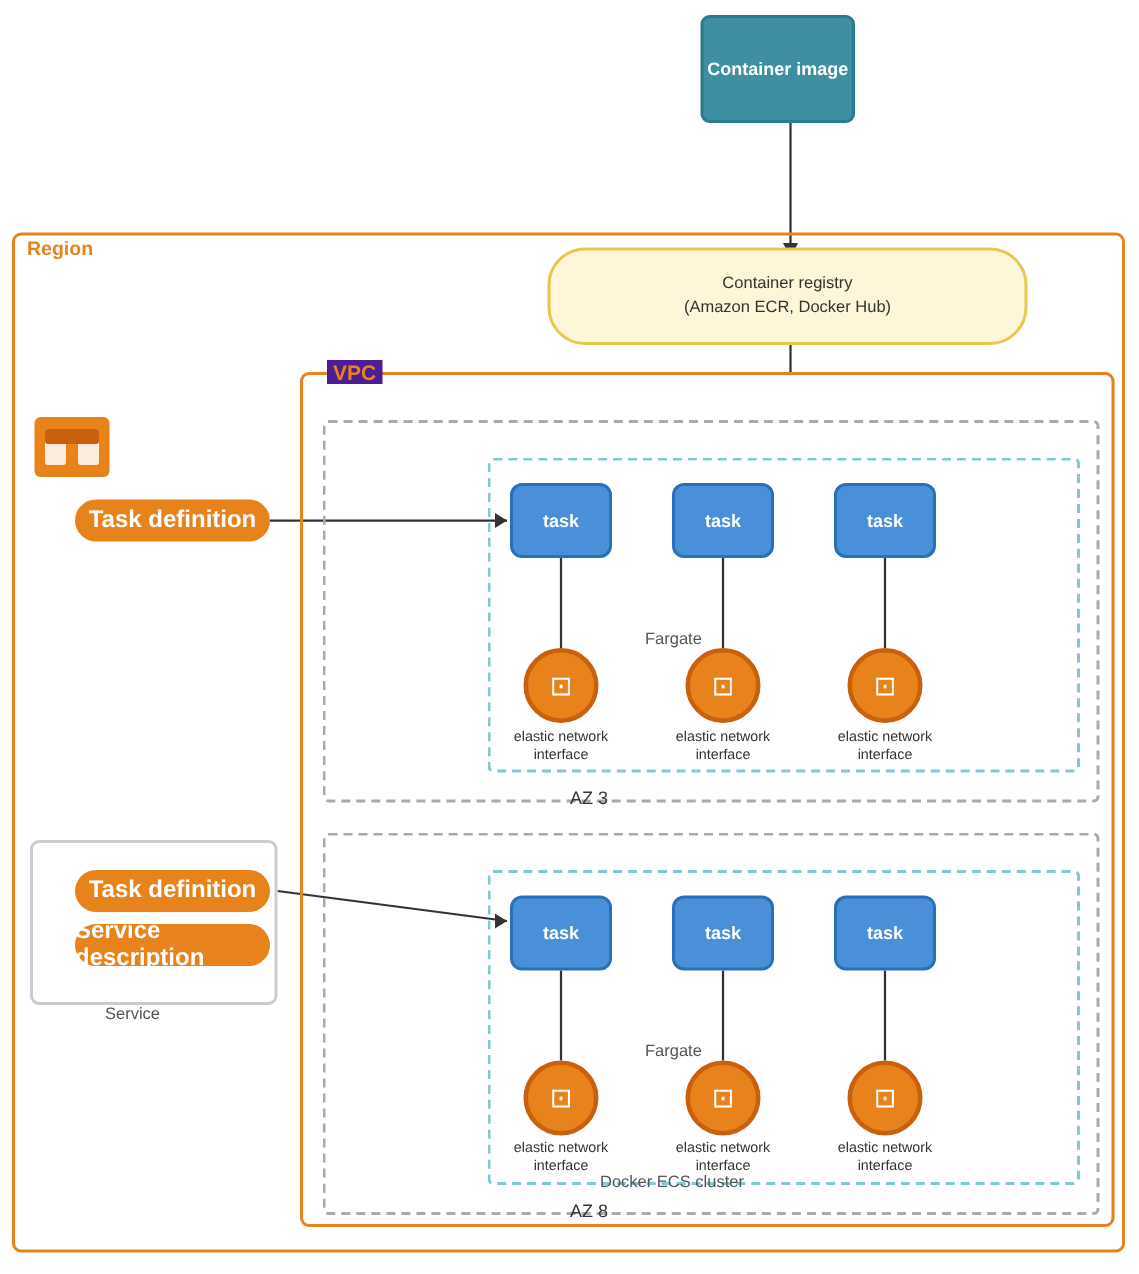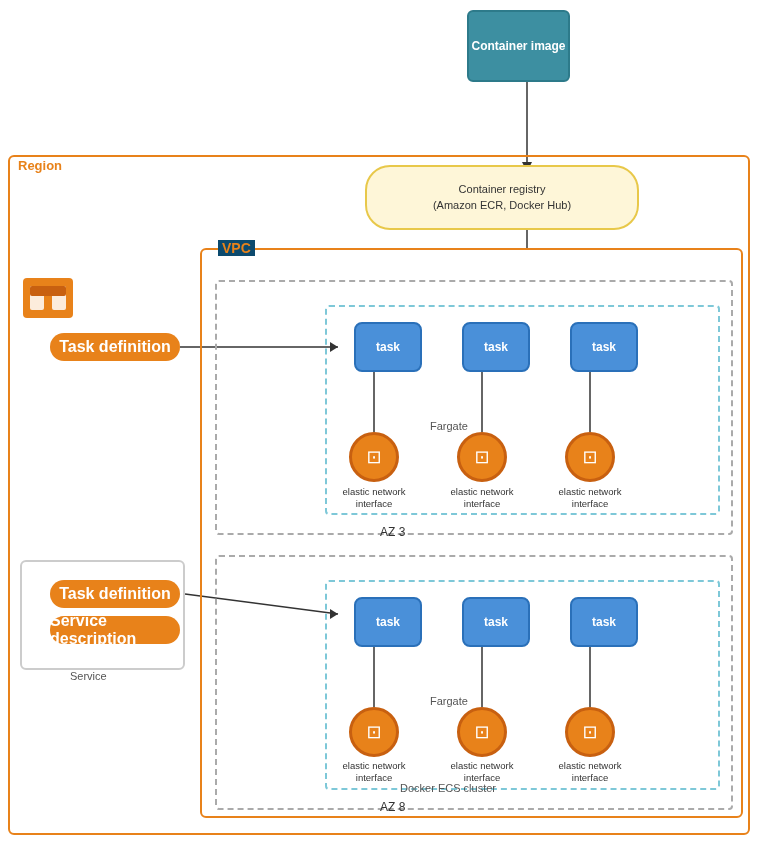--- a/index.html
+++ b/index.html
@@ -58,21 +58,21 @@
       color: #fff;
       font-size: 12px;
       font-weight: bold;
     }
 
     
     .container-registry-box {
       position: absolute;
       top: 165px;
       left: 365px;
-      width: 274px;
+      width: 320px;
       height: 65px;
       background: #fef6d8;
       border: 2px solid #e8c84a;
       border-radius: 25px;
       display: flex;
       align-items: center;
       justify-content: center;
       text-align: center;
     }
     .container-registry-box span {
@@ -92,21 +92,21 @@
       border-radius: 6px;
     }
 
     .vpc-label {
       position: absolute;
       top: 240px;
       left: 218px;
       font-size: 14px;
       font-weight: bold;
       color: #e8821a;
-      background: #0c4a6e;
+      background: #4c1d95;
       padding: 0 4px;
     }
 
     
     .az1-box {
       position: absolute;
       top: 280px;
       left: 215px;
       width: 518px;
       height: 255px;
@@ -186,21 +186,20 @@
       height: 50px;
       background: #4a90d9;
       border: 2px solid #2a70b9;
       border-radius: 8px;
       display: flex;
       align-items: center;
       justify-content: center;
       color: #fff;
       font-size: 12px;
       font-weight: bold;
-      margin-left: 14px;
     }
 
     .task1-1 { top: 322px; left: 340px; }
     .task1-2 { top: 322px; left: 448px; }
     .task1-3 { top: 322px; left: 556px; }
 
     .task2-1 { top: 597px; left: 340px; }
     .task2-2 { top: 597px; left: 448px; }
     .task2-3 { top: 597px; left: 556px; }
 

